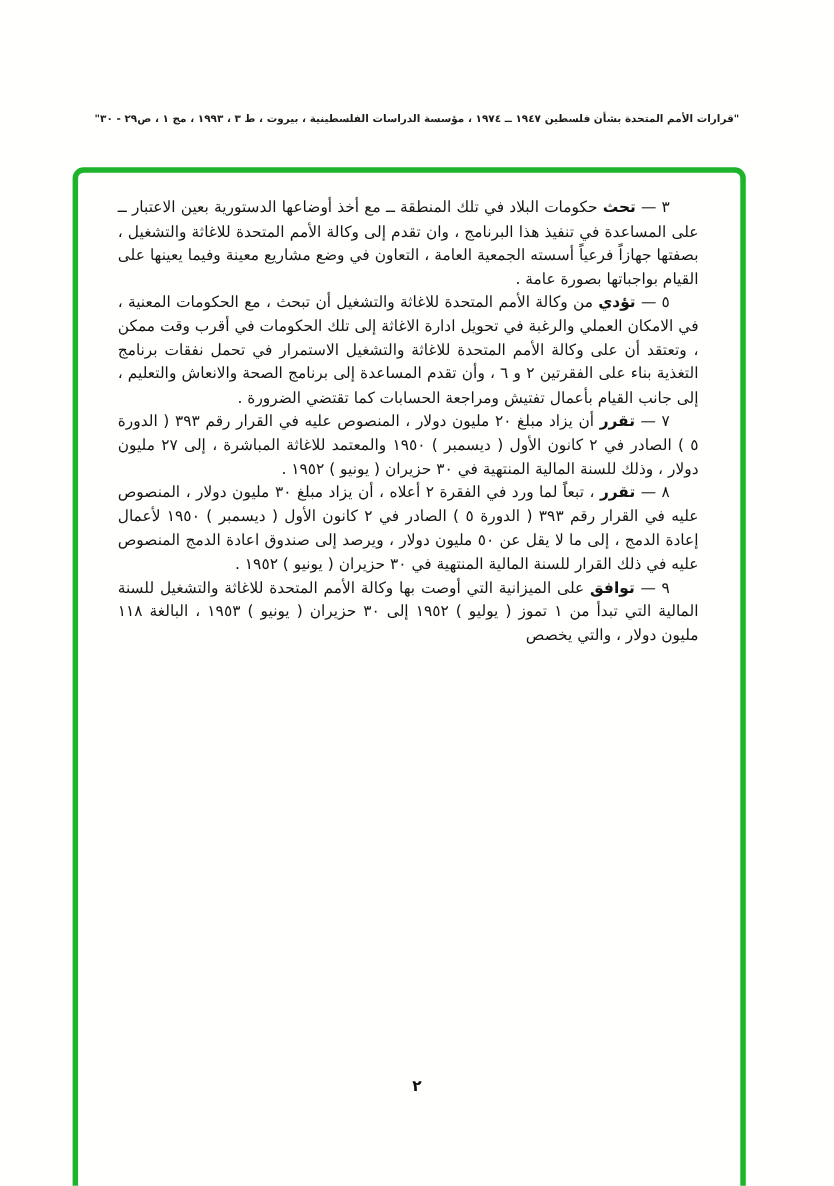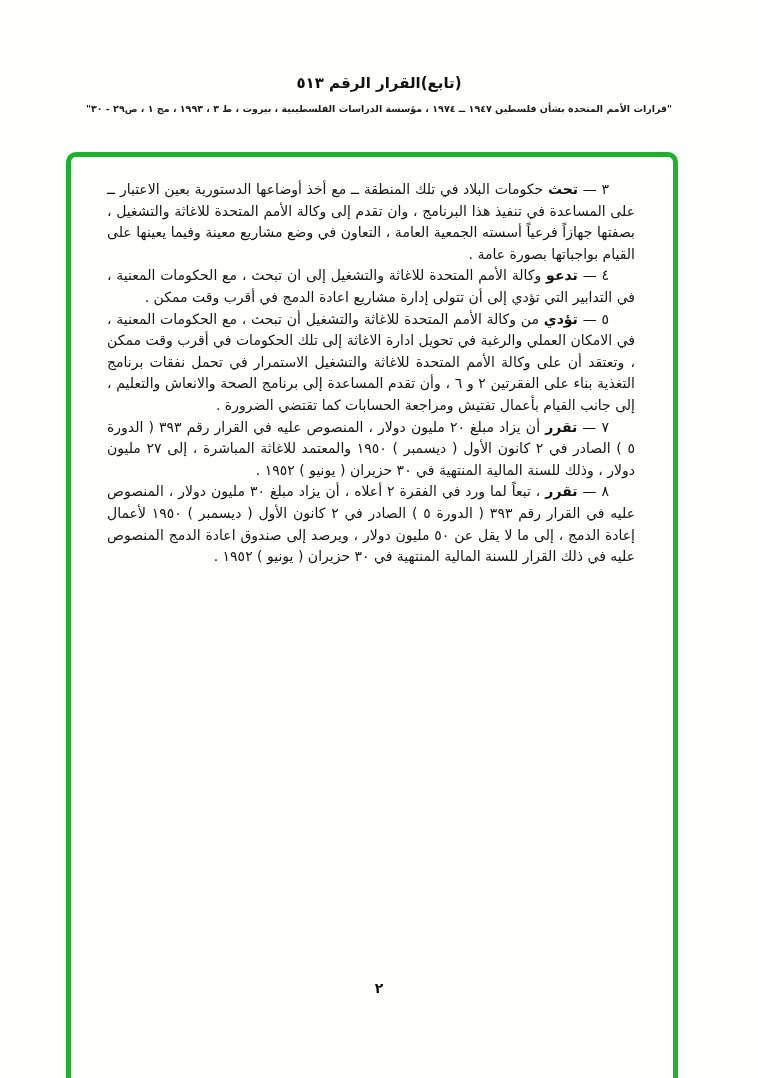--- a/index.html
+++ b/index.html
@@ -62,57 +62,56 @@
     font-size:14px;
     font-weight:bold;
     color:#111111;
   }
 </style>
 </head>
 <body>
 
 <div class="page">
 
-  <div class="doc-title">(تابع)القرار الرقم ٥١٣</div>
 
   <div class="doc-source">"قرارات الأمم المتحدة بشأن فلسطين ١٩٤٧ ــ ١٩٧٤ ، مؤسسة الدراسات الفلسطينية ، بيروت ، ط ٣ ، ١٩٩٣ ، مج ١ ، ص٢٩ - ٣٠"</div>
 
   <div class="content-box">
     <div class="text-block">
 
       <p class="para">
         <span>٣ —</span>
         <span class="lead">تحث</span>
         <span>حكومات البلاد في تلك المنطقة ــ مع أخذ أوضاعها الدستورية بعين الاعتبار ــ على المساعدة في تنفيذ هذا البرنامج ، وان تقدم إلى وكالة الأمم المتحدة للاغاثة والتشغيل ، بصفتها جهازاً فرعياً أسسته الجمعية العامة ، التعاون في وضع مشاريع معينة وفيما يعينها على القيام بواجباتها بصورة عامة .</span>
       </p>
 
-      <p class="para">
-        <span>٤ —</span>
-        <span class="lead">تدعو</span>
-        <span>وكالة الأمم المتحدة للاغاثة والتشغيل إلى ان تبحث ، مع الحكومات المعنية ، في التدابير التي تؤدي إلى أن تتولى إدارة مشاريع اعادة الدمج في أقرب وقت ممكن .</span>
-      </p>
 
       <p class="para">
         <span>٥ —</span>
         <span class="lead">تؤدي</span>
         <span>من وكالة الأمم المتحدة للاغاثة والتشغيل أن تبحث ، مع الحكومات المعنية ، في الامكان العملي والرغبة في تحويل ادارة الاغاثة إلى تلك الحكومات في أقرب وقت ممكن ، وتعتقد أن على وكالة الأمم المتحدة للاغاثة والتشغيل الاستمرار في تحمل نفقات برنامج التغذية بناء على الفقرتين ٢ و ٦ ، وأن تقدم المساعدة إلى برنامج الصحة والانعاش والتعليم ، إلى جانب القيام بأعمال تفتيش ومراجعة الحسابات كما تقتضي الضرورة .</span>
       </p>
 
 
       <p class="para">
         <span>٧ —</span>
         <span class="lead">تقرر</span>
         <span>أن يزاد مبلغ ٢٠ مليون دولار ، المنصوص عليه في القرار رقم ٣٩٣ ( الدورة ٥ ) الصادر في ٢ كانون الأول ( ديسمبر ) ١٩٥٠ والمعتمد للاغاثة المباشرة ، إلى ٢٧ مليون دولار ، وذلك للسنة المالية المنتهية في ٣٠ حزيران ( يونيو ) ١٩٥٢ .</span>
       </p>
 
       <p class="para">
         <span>٨ —</span>
         <span class="lead">تقرر</span>
         <span>، تبعاً لما ورد في الفقرة ٢ أعلاه ، أن يزاد مبلغ ٣٠ مليون دولار ، المنصوص عليه في القرار رقم ٣٩٣ ( الدورة ٥ ) الصادر في ٢ كانون الأول ( ديسمبر ) ١٩٥٠ لأعمال إعادة الدمج ، إلى ما لا يقل عن ٥٠ مليون دولار ، ويرصد إلى صندوق اعادة الدمج المنصوص عليه في ذلك القرار للسنة المالية المنتهية في ٣٠ حزيران ( يونيو ) ١٩٥٢ .</span>
       </p>
 
+      <p class="para">
+        <span>٩ —</span>
+        <span class="lead">توافق</span>
+        <span>على الميزانية التي أوصت بها وكالة الأمم المتحدة للاغاثة والتشغيل للسنة المالية التي تبدأ من ١ تموز ( يوليو ) ١٩٥٢ إلى ٣٠ حزيران ( يونيو ) ١٩٥٣ ، البالغة ١١٨ مليون دولار ، والتي يخصص</span>
+      </p>
 
     </div>
   </div>
 
   <div class="page-num">٢</div>
 
 </div>
 
 </body></html>

